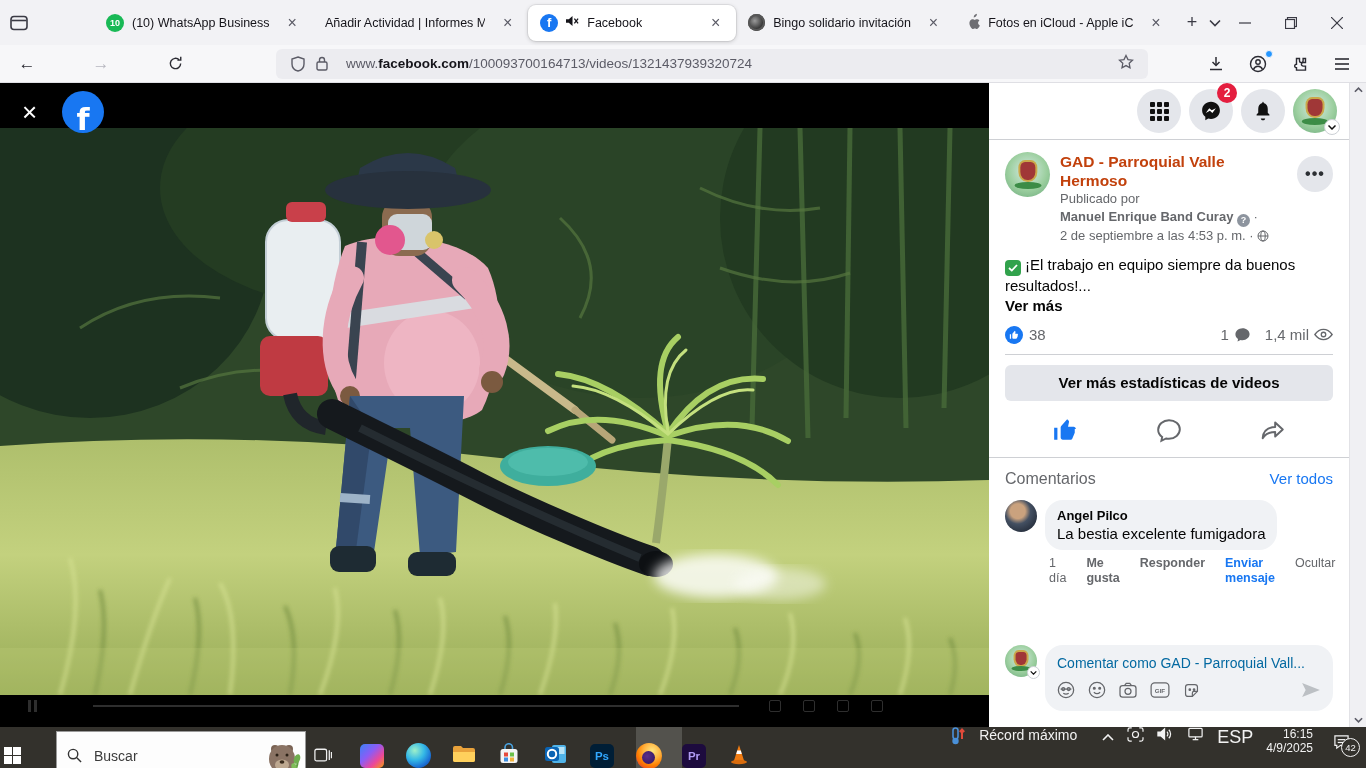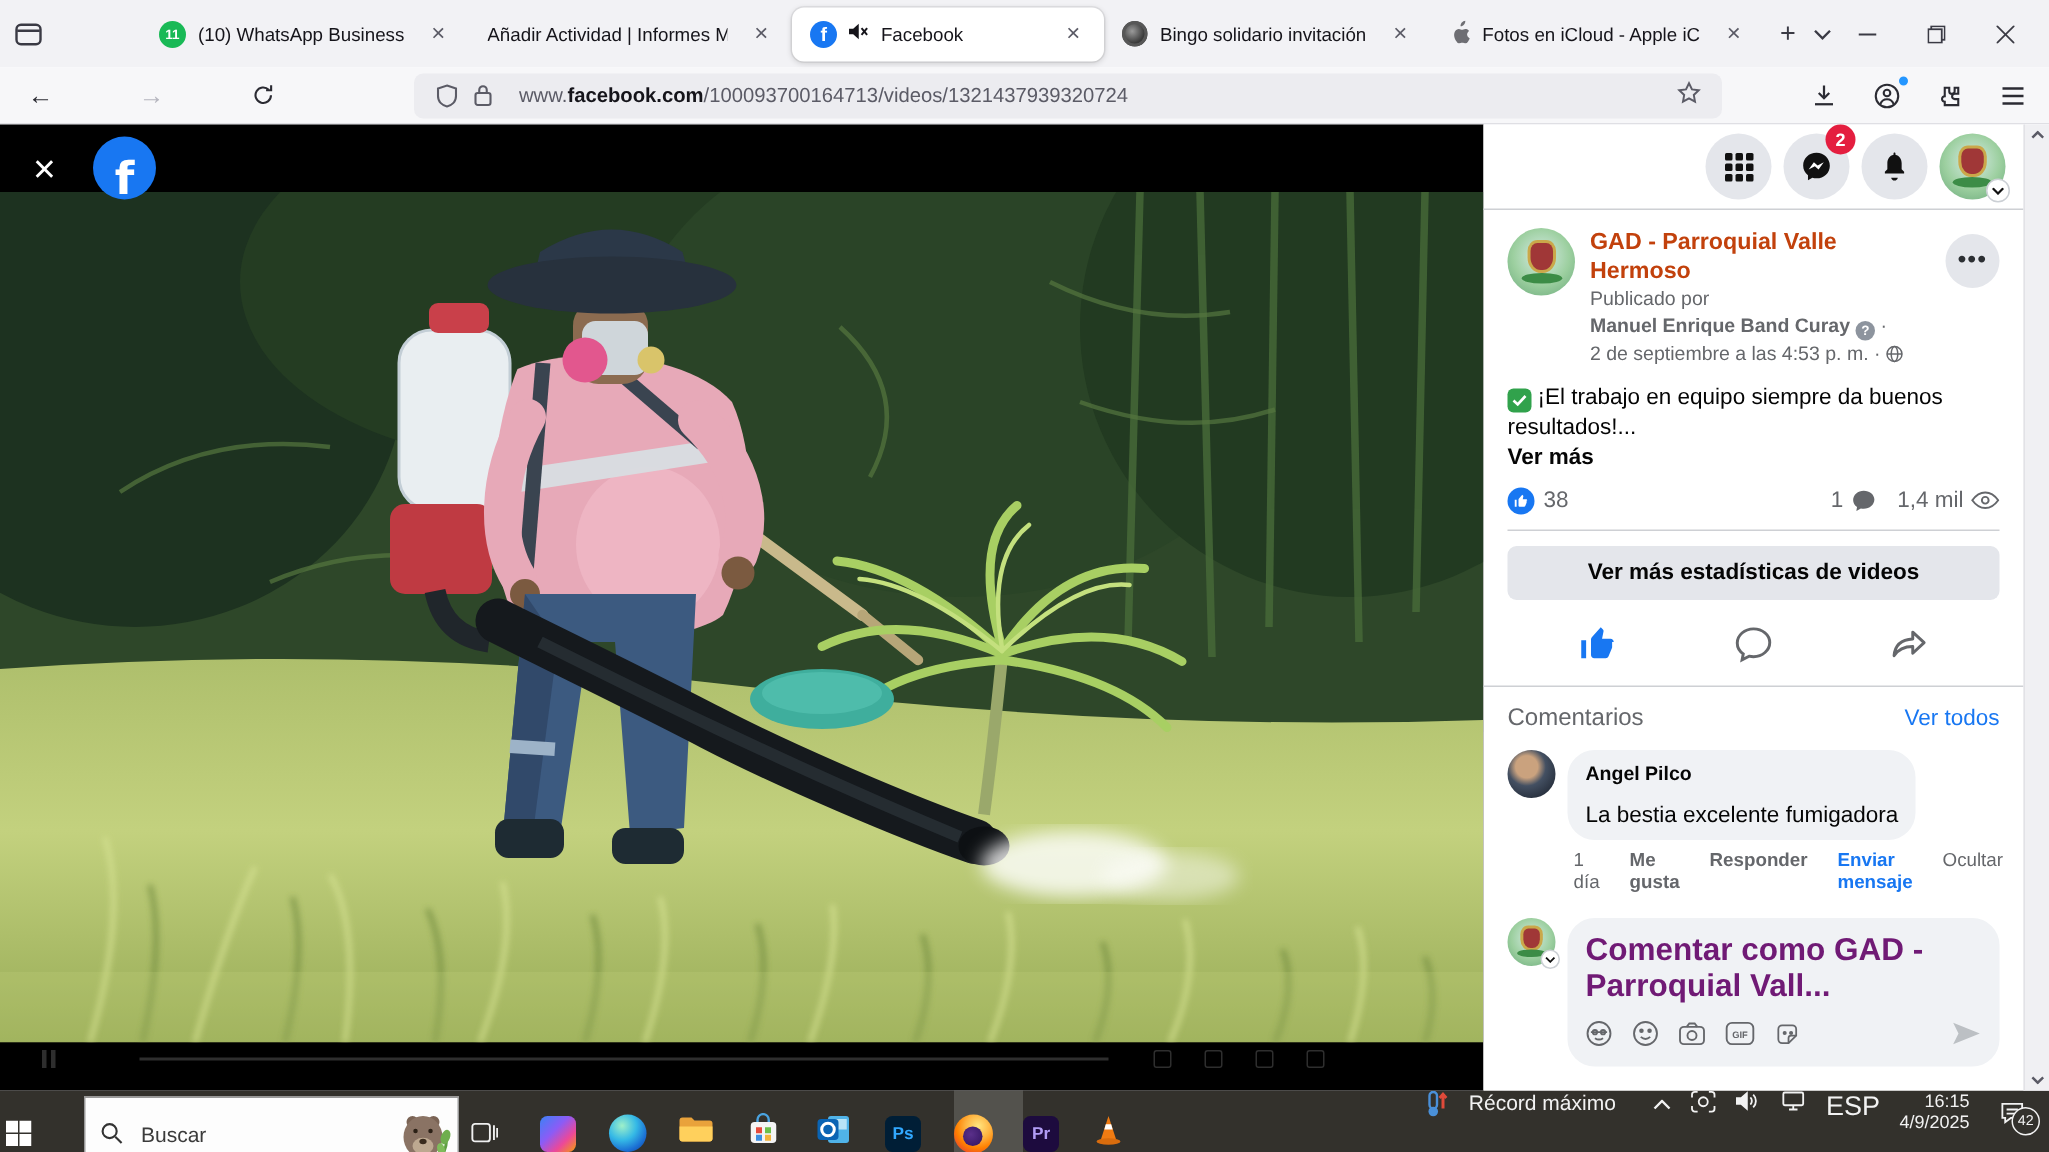--- a/index.html
+++ b/index.html
@@ -86,31 +86,31 @@
   .actions { display:flex; justify-content:space-around; align-items:center; padding:6px 24px 10px; }
 
   .comments { border-top:1px solid #ced0d4; padding:12px 16px 0; flex:1; display:flex; flex-direction:column; min-height:0; }
   .c-head { display:flex; justify-content:space-between; align-items:center; }
   .c-title { font-size:16px; color:#65676b; }
   .c-seeall { font-size:15px; color:#1877f2; }
   .comment { display:flex; gap:8px; margin-top:12px; }
   .c-av { width:32px; height:32px; border-radius:50%; flex:none; background:radial-gradient(circle at 40% 35%, #caa27e 0 26%, #445062 45%, #1d2430 90%); }
   .bubble { background:#f0f2f5; border-radius:18px; padding:8px 12px; max-width:250px; }
   .c-author { font-size:13px; font-weight:bold; color:#050505; }
-  .c-text { font-size:15px; color:#050505; margin-top:12px; }
+  .c-text { font-size:15px; color:#050505; margin-top:2px; }
   .c-actions { display:flex; align-items:flex-start; gap:20px; margin:6px 0 0 44px; font-size:12.5px; color:#65676b; line-height:15px; }
   .c-actions .t { color:#65676b; }
   .c-actions .b { font-weight:bold; }
   .c-actions .blue { color:#1877f2; font-weight:bold; }
   .c-like-badge { margin-left:auto; width:20px; height:20px; border-radius:50%; background:#1877f2; border:2px solid #fff; box-shadow:0 1px 2px rgba(0,0,0,.2); display:flex; align-items:center; justify-content:center; flex:none; }
   .c-spacer { flex:1; }
   .composer { display:flex; gap:8px; padding-bottom:16px; }
   .comp-av { position:relative; width:32px; height:32px; flex:none; }
   .comp-box { flex:1; background:#f0f2f5; border-radius:18px; padding:10px 12px 8px; }
-  .comp-ph { font-size:21px; color:#701a75;font-weight:bold; }
+  .comp-ph { font-size:14px; color:#0369a1; }
   .comp-icons { display:flex; align-items:center; gap:13px; margin-top:10px; color:#65676b; }
   .comp-send { margin-left:auto; }
 
   .scrollbar { position:absolute; right:0; top:0; width:17px; height:100%; background:#f0f0f3; border-left:1px solid #e2e2e6; display:flex; flex-direction:column; justify-content:space-between; align-items:center; padding:4px 0; }
 
   
   .taskbar { height:57px; background:#33312c; display:flex; align-items:stretch; padding-left:4px; }
   .tb-btn { width:46px; display:flex; align-items:center; justify-content:flex-start; position:relative; flex:none; }
   .searchbox { width:250px; margin:4px 8px 4px 6px; background:#fdfdfd; border:1px solid #9a9a9a; display:flex; align-items:center; padding:0 10px; position:relative; flex:none; }
   .searchbox .stext { font-size:14px; color:#3b3b3b; margin-left:12px; }
@@ -132,21 +132,21 @@
 
   <div class="tabbar">
     <div class="ffview">
       <svg width="18" height="16" viewBox="0 0 18 16" fill="none" stroke="#3a3a44" stroke-width="1.6">
           <rect x="1" y="1.5" width="16" height="13" rx="3"></rect>
           <line x1="1.5" y1="5.5" x2="16.5" y2="5.5"></line>
         </svg>
     </div>
     <div class="tabs">
       <div class="tab">
-        <span class="wa-ic">11</span>
+        <span class="wa-ic">10</span>
         <span class="title" style="max-width:150px">(10) WhatsApp Business</span>
         <span class="tab-close">×</span>
       </div>
       <div class="tab">
         <span class="title" style="max-width:160px">Añadir Actividad | Informes Mens</span>
         <span class="tab-close">×</span>
       </div>
       <div class="tab active" style="width:208px">
         <span class="fb-ic">f</span>
         <span>

